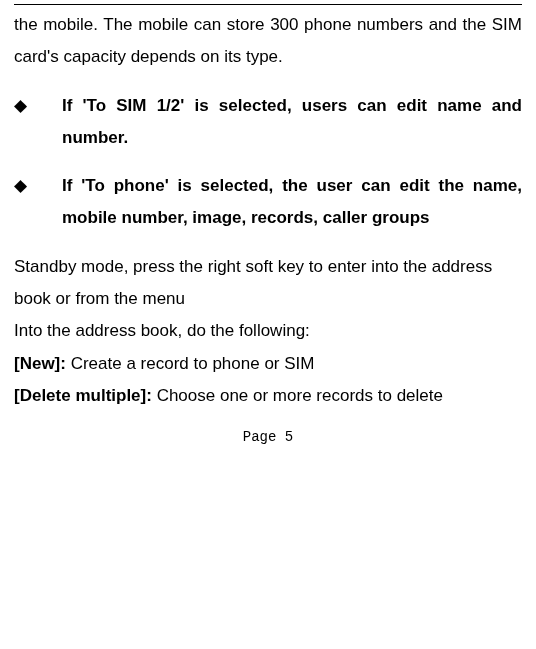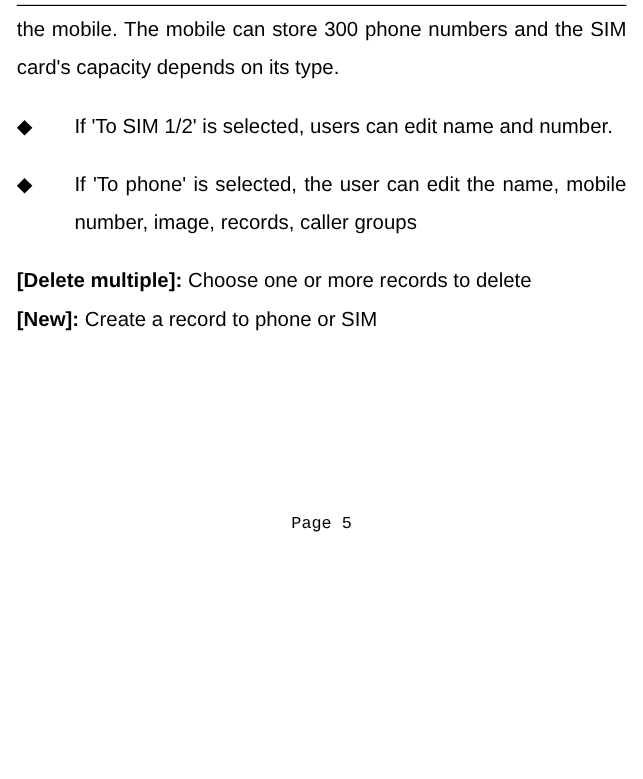--- a/index.html
+++ b/index.html
@@ -34,20 +34,21 @@
     display: flex;
     align-items: flex-start;
   }
   .diamond {
     width: 48px;
     flex: none;
     line-height: 1.9;
   }
   .bullet-text {
     flex: 1;
+    font-weight: bold;
   }
   .tight {
     margin: 0;
     line-height: 1.9;
   }
   .pager {
     position: absolute;
     bottom: 10px;
     left: 0;
     width: 100%;
@@ -74,22 +75,24 @@
   </div>
 
   <div class="block">
     <div class="bullet-row justify">
       <span class="diamond">◆</span>
       <span class="bullet-text tight justify">If 'To phone' is selected, the user can edit the name, mobile number, image, records, caller groups</span>
     </div>
   </div>
 
   <div>
+    <p class="tight">Standby mode, press the right soft key to enter into the address book or from the menu</p>
+    <p class="tight">Into the address book, do the following:</p>
+    <p class="tight">
+      <span class="bold">[New]: </span><span>Create a record to phone or SIM</span>
+    </p>
     <p class="tight">
       <span class="bold">[Delete multiple]: </span><span>Choose one or more records to delete</span>
-    </p>
-    <p class="tight">
-      <span class="bold">[New]: </span><span>Create a record to phone or SIM</span>
     </p>
   </div>
 
   <div class="pager">Page 5</div>
 </div>
 
 </body></html>

